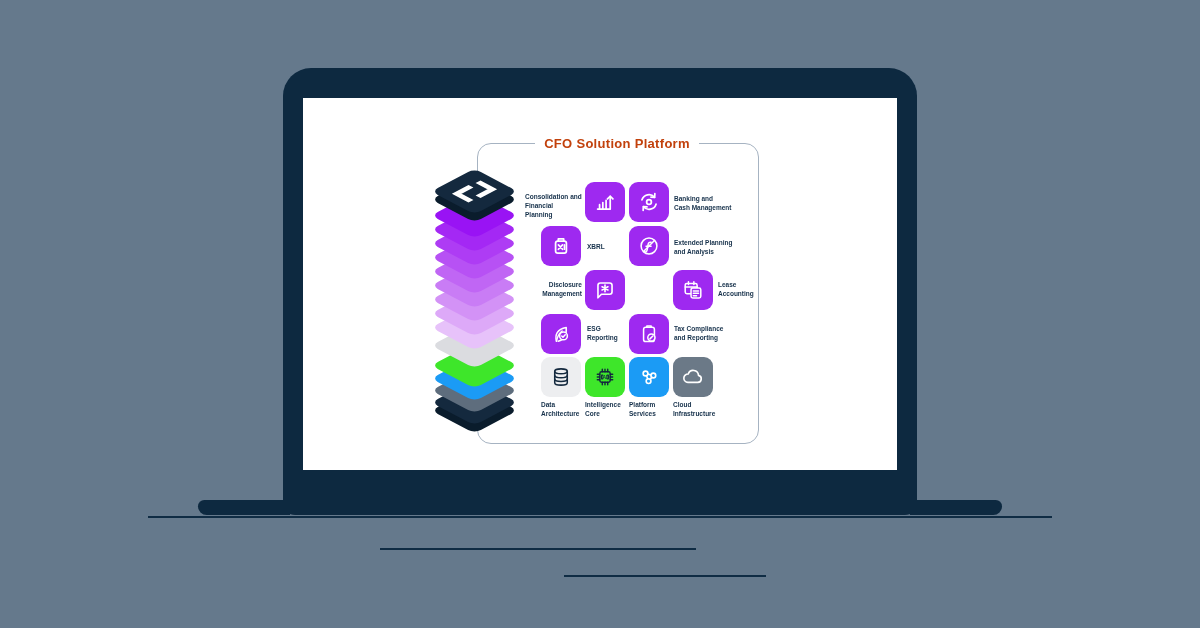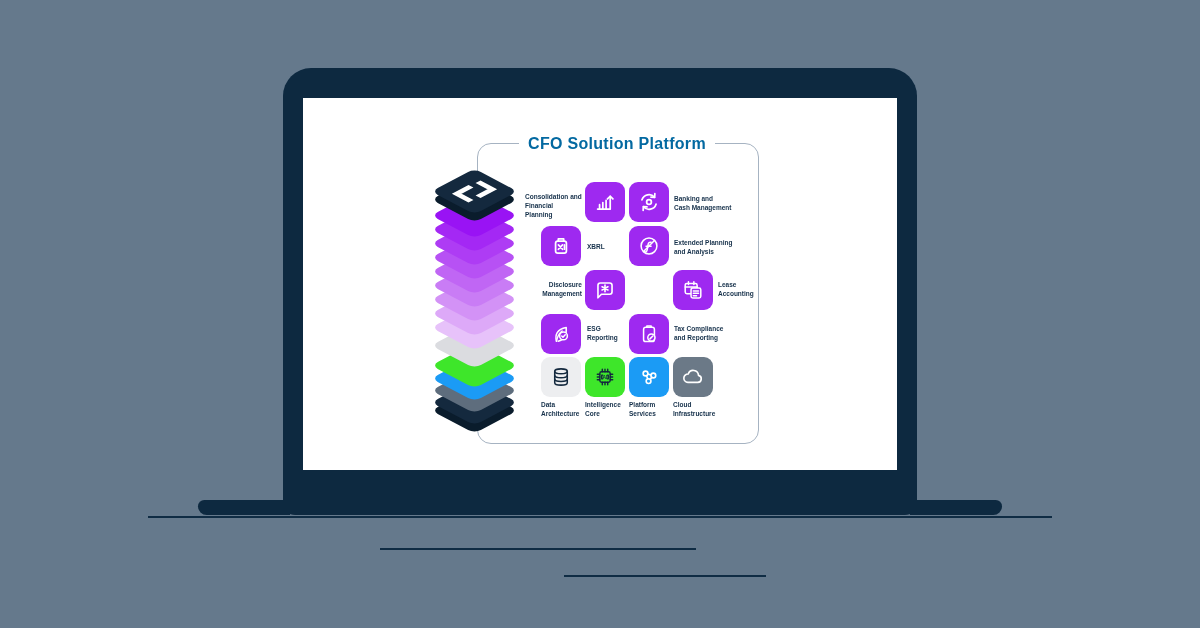--- a/index.html
+++ b/index.html
@@ -15,22 +15,22 @@
   .screen{position:absolute;left:303px;top:98px;width:594px;height:372px;background:#FFFFFF;z-index:2;}
   .desk-line{position:absolute;background:#0F2C44;z-index:2;}
   .line-main{left:148px;top:516px;width:904px;height:2px;}
   .line-2{left:380px;top:548px;width:316px;height:2px;}
   .line-3{left:564px;top:575px;width:202px;height:2px;}
 
   
   .panel{position:absolute;left:477px;top:143px;width:280px;height:299px;
          border:1.4px solid #A6B3C2;border-radius:14px;z-index:3;background:transparent;}
   .title-row{position:absolute;left:477px;top:135px;width:280px;display:flex;justify-content:center;z-index:6;}
-  .panel-title{background:#FFFFFF;padding:0 9px;font-size:16px;font-weight:bold;
-               color:#0369a1;letter-spacing:.3px;line-height:17px;}
+  .panel-title{background:#FFFFFF;padding:0 9px;font-size:13px;font-weight:bold;
+               color:#c2410c;letter-spacing:.3px;line-height:17px;}
 
   
   .layer{position:absolute;left:444px;width:61px;height:61px;border-radius:9px;
          transform:scaleY(.533) rotate(45deg);}
   .logo-wrap{position:absolute;left:444px;top:161px;width:61px;height:61px;
              transform:scaleY(.533) rotate(45deg);z-index:60;display:flex;align-items:center;justify-content:center;}
 
   
   .tile{position:absolute;width:40px;height:40px;border-radius:9px;z-index:4;
         display:flex;align-items:center;justify-content:center;}

